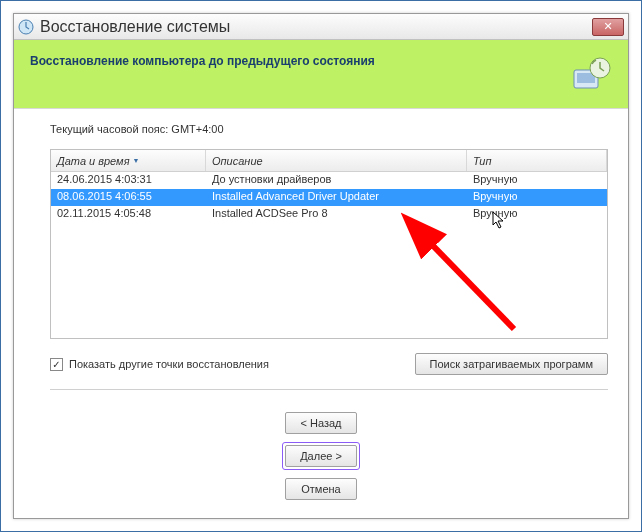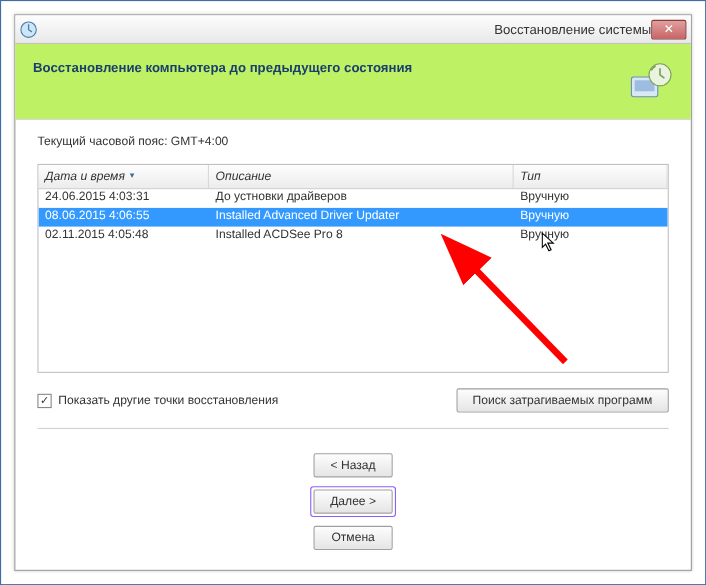--- a/index.html
+++ b/index.html
@@ -3,28 +3,28 @@
 <meta charset="utf-8">
 <style>
 * { box-sizing: border-box; margin: 0; padding: 0; font-family: 'Segoe UI', Tahoma, sans-serif; }
 body { background: #fff; width: 642px; height: 532px; overflow: hidden; }
 
 .outer-frame { border: 1px solid #3a6ea5; width: 642px; height: 532px; background: #fff; position: relative; }
 .inner-window { position: absolute; top: 12px; left: 12px; right: 12px; bottom: 12px; border: 1px solid #999; background: #fff; box-shadow: 0 0 3px rgba(0,0,0,0.2); }
 
 .titlebar { height: 26px; background: linear-gradient(#fdfdfd, #e8e8e8); border-bottom: 1px solid #c0c0c0; display: flex; align-items: center; padding: 0 4px; position: relative; }
 .title-icon { width: 16px; height: 16px; margin-right: 6px; }
-.title-text { flex: 1; text-align: right; font-size: 12px; color: #333; }
+.title-text { flex: 1; text-align: left; font-size: 16px; color: #333; }
 .close-btn { width: 32px; height: 18px; background: linear-gradient(#e1a0a0, #c96565); border: 1px solid #8a3a3a; border-radius: 2px; color: #fff; font-size: 11px; display: flex; align-items: center; justify-content: center; cursor: pointer; }
 
 .header-area { padding: 14px 16px 10px 16px; background: #bef264; border-bottom: 1px solid #d8d8d8; display: flex; align-items: flex-start; }
 .header-text { font-size: 12px; font-weight: bold; color: #1a3e6e; flex: 1; }
 .header-icon { width: 44px; height: 44px; }
 
-.body-area { padding: 14px 20px 10px 20px; }
+.body-area { padding: 14px 20px 10px 36px; }
 .tz-label { font-size: 11px; color: #333; margin-bottom: 14px; }
 
 .table-wrap { border: 1px solid #c0c0c0; background: #fff; height: 190px; overflow: hidden; position: relative; }
 .table-head { display: flex; background: linear-gradient(#fdfdfd, #ececec); border-bottom: 1px solid #d0d0d0; height: 22px; font-size: 11px; color: #333; font-style: italic; }
 .th { padding: 3px 6px; border-right: 1px solid #d8d8d8; display: flex; align-items: center; gap: 3px; }
 .th-date { width: 155px; }
 .th-desc { width: 213px; flex: 1; }
 .th-type { width: 140px; }
 .sort-ind { font-size: 7px; color: #3a6ea5; }
 

